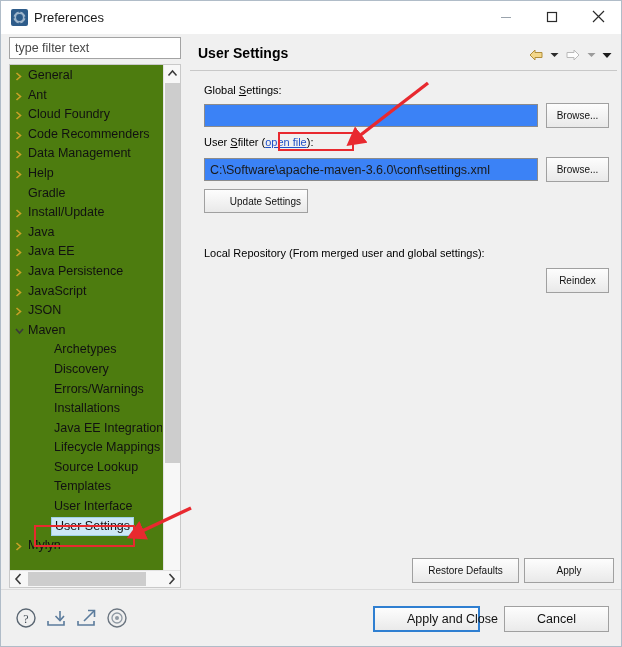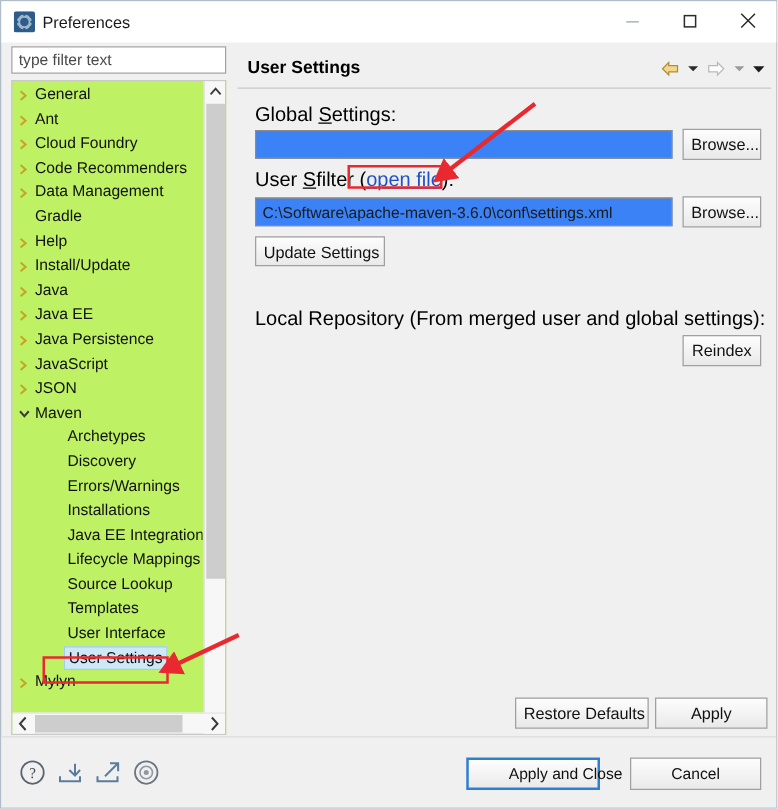--- a/index.html
+++ b/index.html
@@ -86,21 +86,21 @@
     padding: 0 5px;
     outline: none;
   }
   #filter-box::placeholder { color: #4a4a4a; opacity: 1; }
 
   #tree-wrap {
     position: absolute;
     left: 2px; top: 27px;
     width: 172px;
     height: 524px;
-    background: #bef264;
+    background: #4d7c0f;
     border: 1px solid #c9c9c9;
     box-sizing: border-box;
     overflow: hidden;
   }
   #tree-list {
     position: absolute;
     left: 0; top: 1px;
     width: 152px;
     height: 505px;
     overflow: hidden;
@@ -232,21 +232,21 @@
   #title-sep {
     position: absolute;
     left: 0; top: 33px;
     width: 427px;
     height: 1px;
     background: #c8c8c8;
   }
 
   .field-label {
     position: absolute;
-    font-size: 16px;
+    font-size: 11px;
     color: #000000;
     white-space: nowrap;
   }
   .mnem { text-decoration: underline; }
 
   .txtfield {
     position: absolute;
     height: 23px;
     box-sizing: border-box;
     border: 1px solid #8b8b8b;
@@ -257,21 +257,21 @@
     padding: 0 5px;
     outline: none;
   }
 
   .btn {
     position: absolute;
     box-sizing: border-box;
     background: linear-gradient(#fdfdfd, #e9e9e9);
     border: 1px solid #a0a0a0;
     font-family: "Liberation Sans", sans-serif;
-    font-size: 13px;
+    font-size: 10px;
     color: #111111;
     cursor: default;
     text-align: center;
     white-space: nowrap;
   }
 
   #link-openfile {
     color: #2050c8;
     text-decoration: underline;
     cursor: pointer;
@@ -401,26 +401,26 @@
           <div class="tree-item lvl0"><span class="twisty">
               <svg width="8" height="9" viewBox="0 0 8 9">
                 <path d="M1.5 1 L5.5 4.5 L1.5 8" stroke="#c9a227" stroke-width="1.6" fill="none"></path>
               </svg>
             </span><span class="lbl">Code Recommenders</span></div>
           <div class="tree-item lvl0"><span class="twisty">
               <svg width="8" height="9" viewBox="0 0 8 9">
                 <path d="M1.5 1 L5.5 4.5 L1.5 8" stroke="#c9a227" stroke-width="1.6" fill="none"></path>
               </svg>
             </span><span class="lbl">Data Management</span></div>
+          <div class="tree-item lvl0"><span class="twisty">
+              <svg width="8" height="9" viewBox="0 0 8 9">
+                <path d="M1.5 1 L5.5 4.5 L1.5 8" stroke="#c9a227" stroke-width="1.6" fill="none"></path>
+              </svg>
+            </span><span class="lbl">Help</span></div>
           <div class="tree-item lvl0-noarrow"><span class="lbl">Gradle</span></div>
-          <div class="tree-item lvl0"><span class="twisty">
-              <svg width="8" height="9" viewBox="0 0 8 9">
-                <path d="M1.5 1 L5.5 4.5 L1.5 8" stroke="#c9a227" stroke-width="1.6" fill="none"></path>
-              </svg>
-            </span><span class="lbl">Help</span></div>
           <div class="tree-item lvl0"><span class="twisty">
               <svg width="8" height="9" viewBox="0 0 8 9">
                 <path d="M1.5 1 L5.5 4.5 L1.5 8" stroke="#c9a227" stroke-width="1.6" fill="none"></path>
               </svg>
             </span><span class="lbl">Install/Update</span></div>
           <div class="tree-item lvl0"><span class="twisty">
               <svg width="8" height="9" viewBox="0 0 8 9">
                 <path d="M1.5 1 L5.5 4.5 L1.5 8" stroke="#c9a227" stroke-width="1.6" fill="none"></path>
               </svg>
             </span><span class="lbl">Java</span></div>

